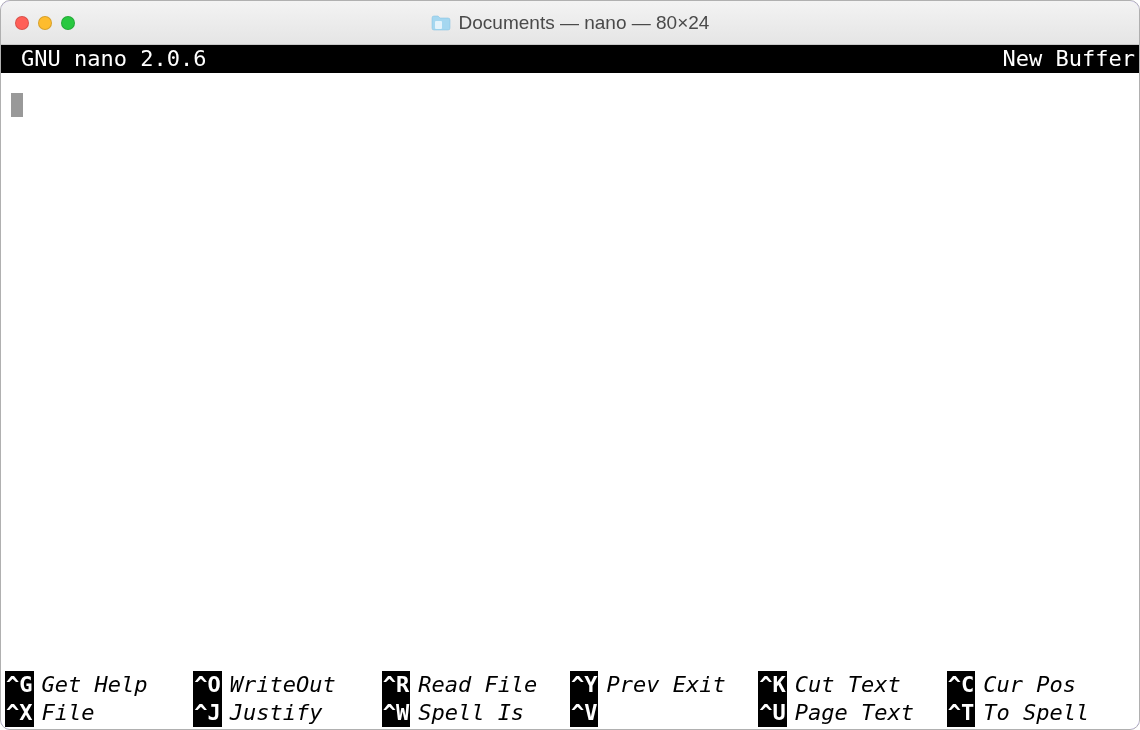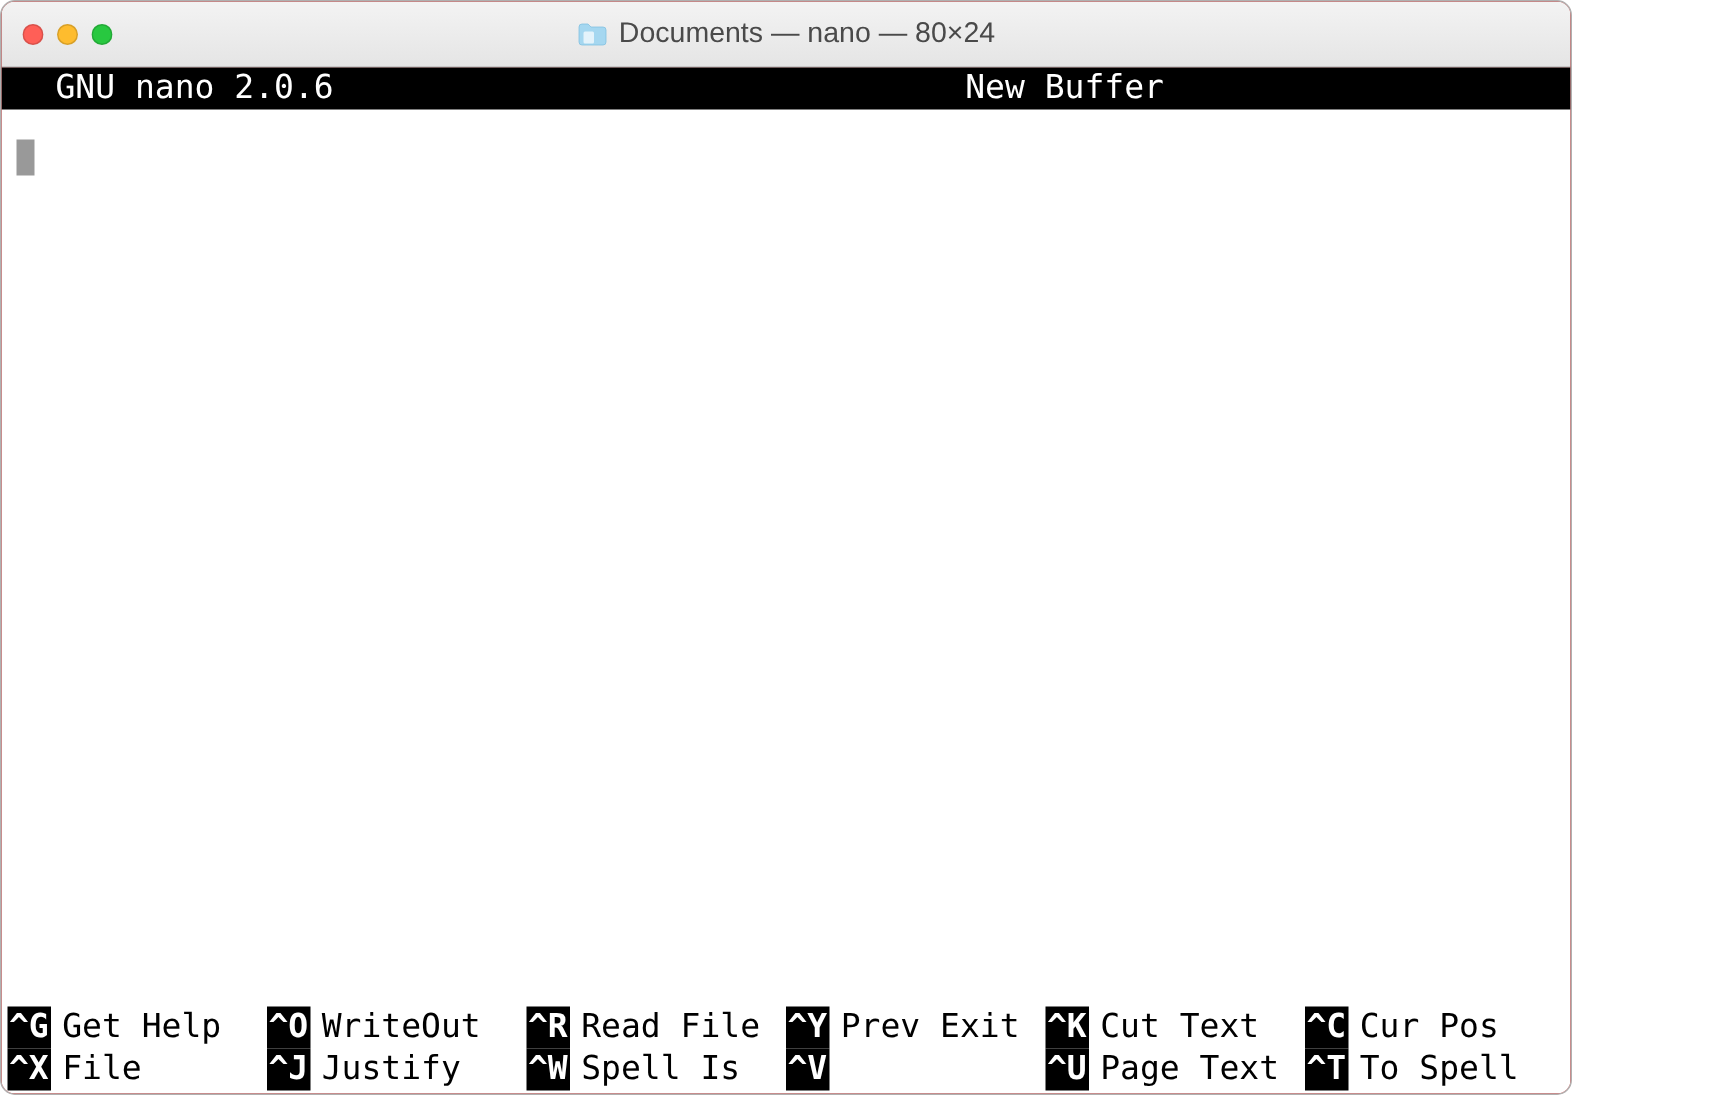--- a/index.html
+++ b/index.html
@@ -8,28 +8,28 @@
     box-sizing: border-box;
   }
   body {
     width: 1140px;
     height: 730px;
     background: #fff;
     font-family: -apple-system, BlinkMacSystemFont, "Helvetica Neue", sans-serif;
     overflow: hidden;
   }
   .window {
-    width: 1048px;
+    width: 1140px;
     height: 730px;
     border: 1px solid #b0b0b0;
     border-radius: 10px;
     overflow: hidden;
     display: flex;
     flex-direction: column;
-    background: #b91c1c;
+    background: #c4b5fd;
   }
   .titlebar {
     height: 44px;
     background: linear-gradient(#f3f3f3, #e5e5e5);
     border-bottom: 1px solid #c8c8c8;
     display: flex;
     align-items: center;
     padding: 0 14px;
     position: relative;
   }
@@ -81,31 +81,31 @@
     line-height: 28px;
     color: #000;
     display: flex;
     flex-direction: column;
     position: relative;
   }
   .nano-header {
     background: #000;
     color: #fff;
     display: flex;
-    padding: 0 20px;
+    padding: 0 4px;
     height: 28px;
     align-items: center;
     white-space: pre;
   }
   .nano-header-left {
     padding-left: 16px;
   }
   .nano-header-center {
     flex: 1;
-    text-align: center;
+    text-align: right;
     padding-left: 170px;
   }
   .editor-area {
     flex: 1;
     position: relative;
     padding: 4px 4px;
   }
   .cursor {
     position: absolute;
     top: 20px;
@@ -130,20 +130,21 @@
     color: #fff;
     padding: 0 1px;
     font-weight: 600;
     min-width: 28px;
     text-align: left;
     display: inline-block;
   }
   .keylbl {
     padding-left: 8px;
     color: #000;
+    font-style: italic;
   }
 </style>
 </head>
 <body>
 
 <div class="window">
 
   <div class="titlebar">
     <div class="traffic-lights">
       <div class="tl red"></div>

